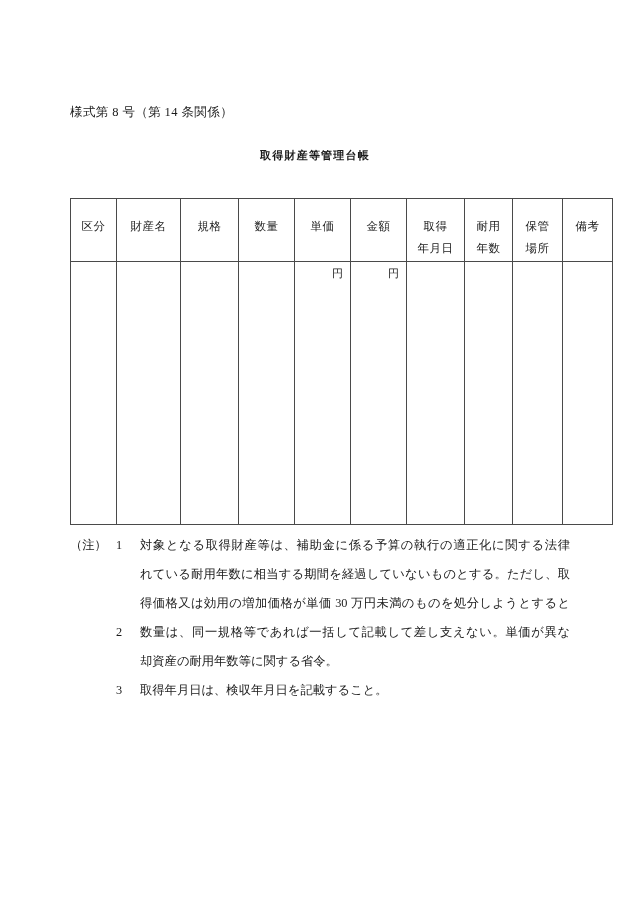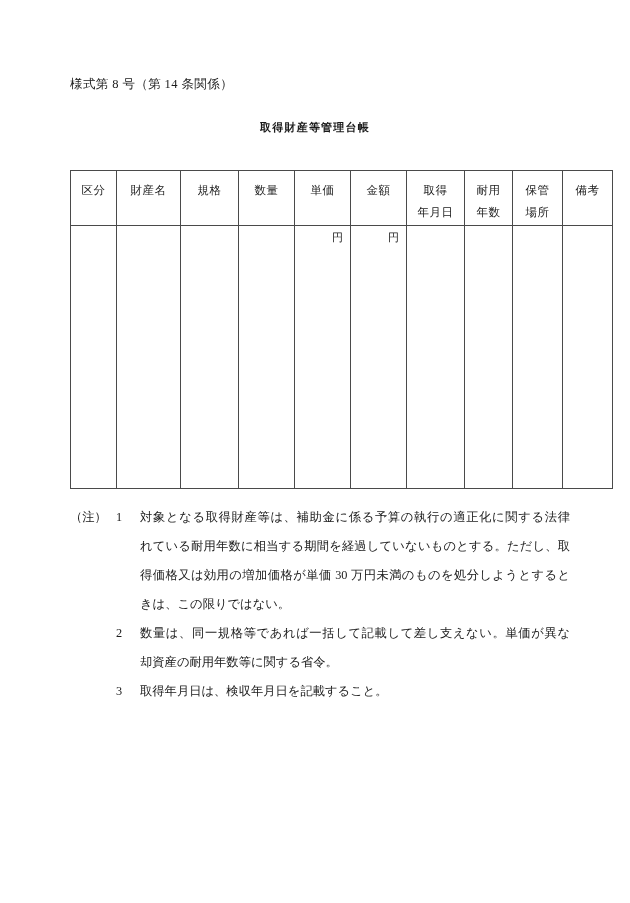--- a/index.html
+++ b/index.html
@@ -15,20 +15,21 @@
     color: #1a1a1a;
     -webkit-font-smoothing: antialiased;
     position: relative;
     overflow: hidden;
   }
   .page {
     position: relative;
     width: 630px;
     height: 757px;
     box-sizing: border-box;
+    margin-top: 28px;
   }
 
   
   .form-number {
     position: absolute;
     left: 70px;
     top: 76px;
     font-size: 12.5px;
     letter-spacing: 0.4px;
     white-space: nowrap;
@@ -63,21 +64,21 @@
     border: 1px solid #4a4a4a;
     padding: 0;
     font-weight: normal;
     font-size: 11.5px;
     vertical-align: top;
   }
   table.ledger thead th {
     height: 46px;
     text-align: center;
     line-height: 22px;
-    padding-top: 8px;
+    padding-top: 16px;
     letter-spacing: 0.5px;
   }
   table.ledger thead th .hl {
     display: block;
   }
   table.ledger tbody td {
     height: 262px;
   }
   table.ledger tbody td .unit {
     display: block;
@@ -245,21 +246,20 @@
 
   <div class="notes">
 
     <div class="note-row">
       <div class="note-label">（注）</div>
       <div class="note-num">1</div>
       <div class="note-body">
         <p class="just">対象となる取得財産等は、補助金に係る予算の執行の適正化に関する法律</p>
         <p class="just">れている耐用年数に相当する期間を経過していないものとする。ただし、取</p>
         <p class="just">得価格又は効用の増加価格が単価 30 万円未満のものを処分しようとすると</p>
-        <p class="last">きは、この限りではない。</p>
       </div>
     </div>
 
     <div class="note-row">
       <div class="note-label"></div>
       <div class="note-num">2</div>
       <div class="note-body">
         <p class="just">数量は、同一規格等であれば一括して記載して差し支えない。単価が異な</p>
         <p class="last">却資産の耐用年数等に関する省令。</p>
       </div>

